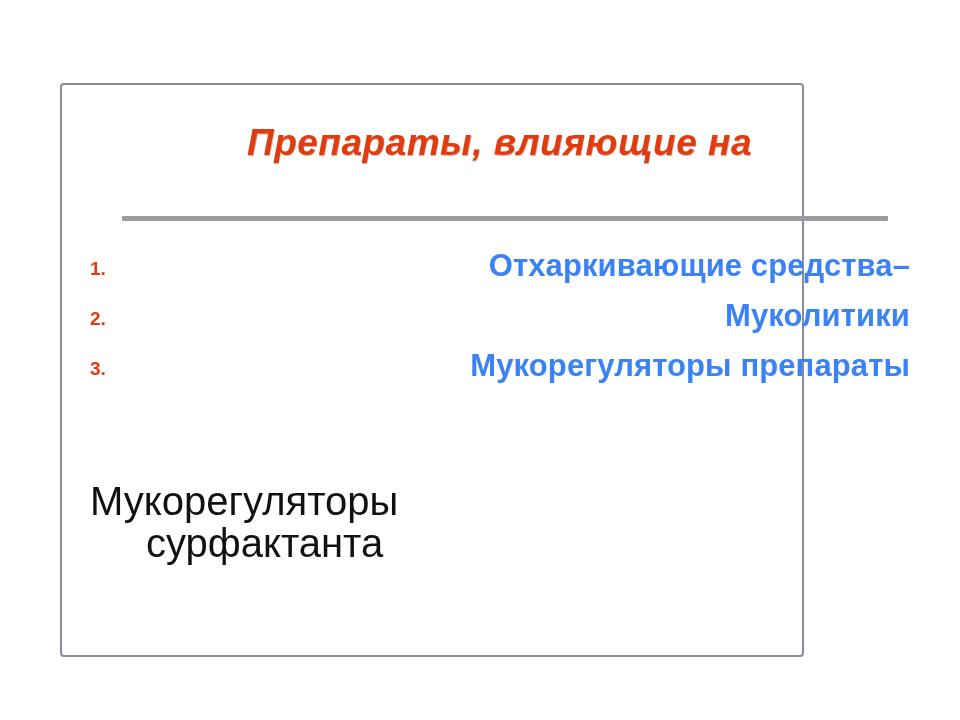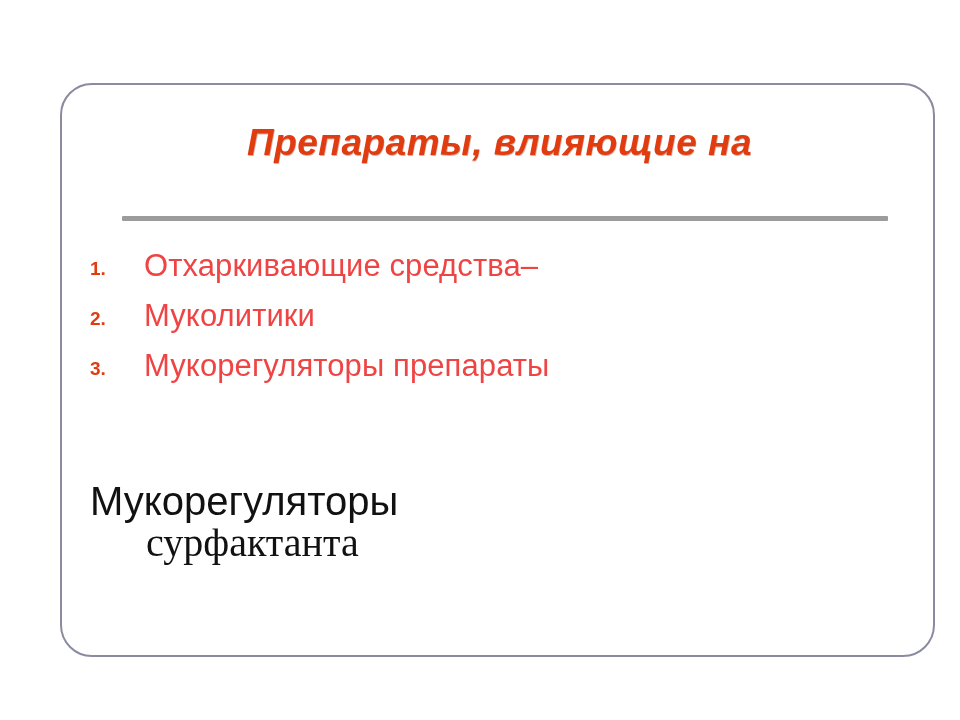--- a/index.html
+++ b/index.html
@@ -14,25 +14,25 @@
     font-family: "Liberation Sans", sans-serif;
     overflow: hidden;
     position: relative;
   }
 
   
   #slide-card {
     position: absolute;
     left: 60px;
     top: 83px;
-    width: 875px;
+    width: 744px;
     height: 574px;
     box-sizing: border-box;
     border: 2px solid #8a8aa0;
-    border-radius: 32px;
+    border-radius: 4px;
     background: #ffffff;
   }
 
   
   #title-block {
     position: absolute;
     left: 0;
     top: 36px;
     width: 875px;
     text-align: center;
@@ -77,44 +77,44 @@
     font-size: 19px;
     font-weight: bold;
     color: #e03c10;
     line-height: 40px;
     padding-top: 3px;
     text-align: left;
   }
   .list-text {
     flex: 1 1 auto;
     font-size: 31px;
-    font-weight: normal;
-    color: #ef4444;
+    font-weight: bold;
+    color: #3b82f6;
     line-height: 39px;
     letter-spacing: 0.1px;
+    text-align: right;
   }
 
   
   #plain-block {
     position: absolute;
     left: 28px;
     top: 395px;
     width: 830px;
   }
   .plain-line {
     font-size: 40px;
     font-weight: normal;
     color: #111111;
     line-height: 42px;
     letter-spacing: 0px;
   }
   .plain-line.hanging {
     padding-left: 0;
     text-indent: 0;
-    font-family: Liberation Serif, serif;
   }
   .plain-line .wrap-indent {
     display: block;
     padding-left: 56px;
   }
 </style>
 </head>
 <body>
 
 <div id="slide-card">

